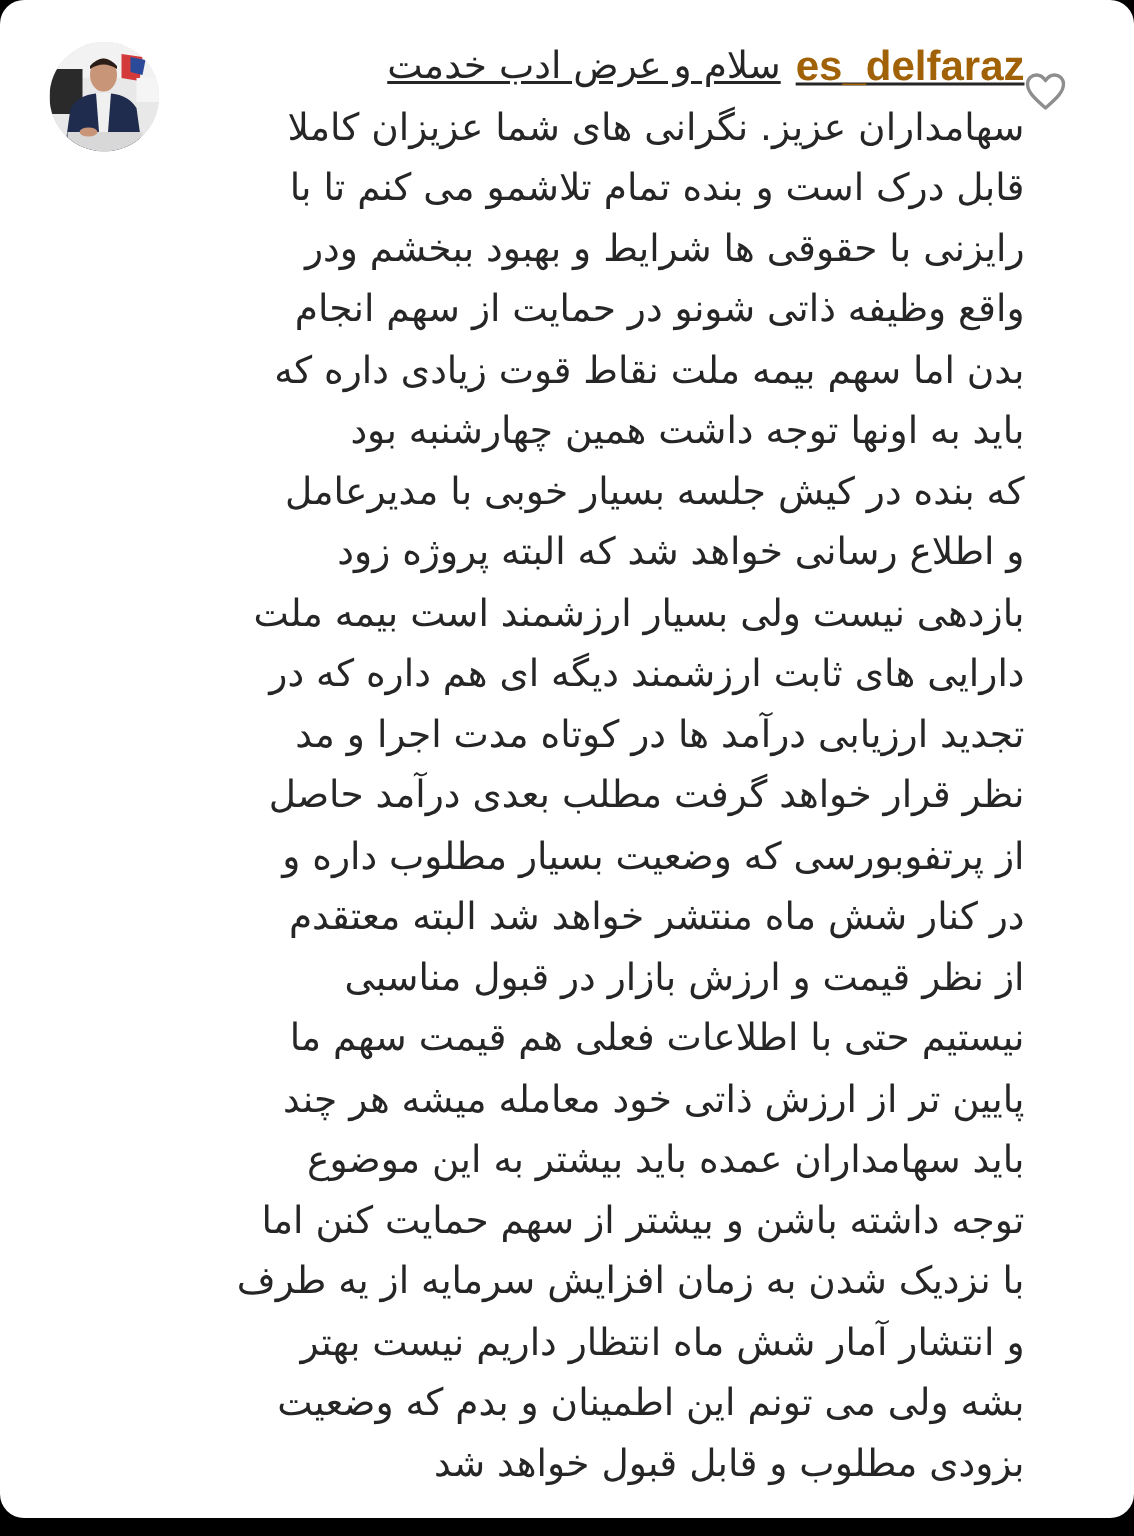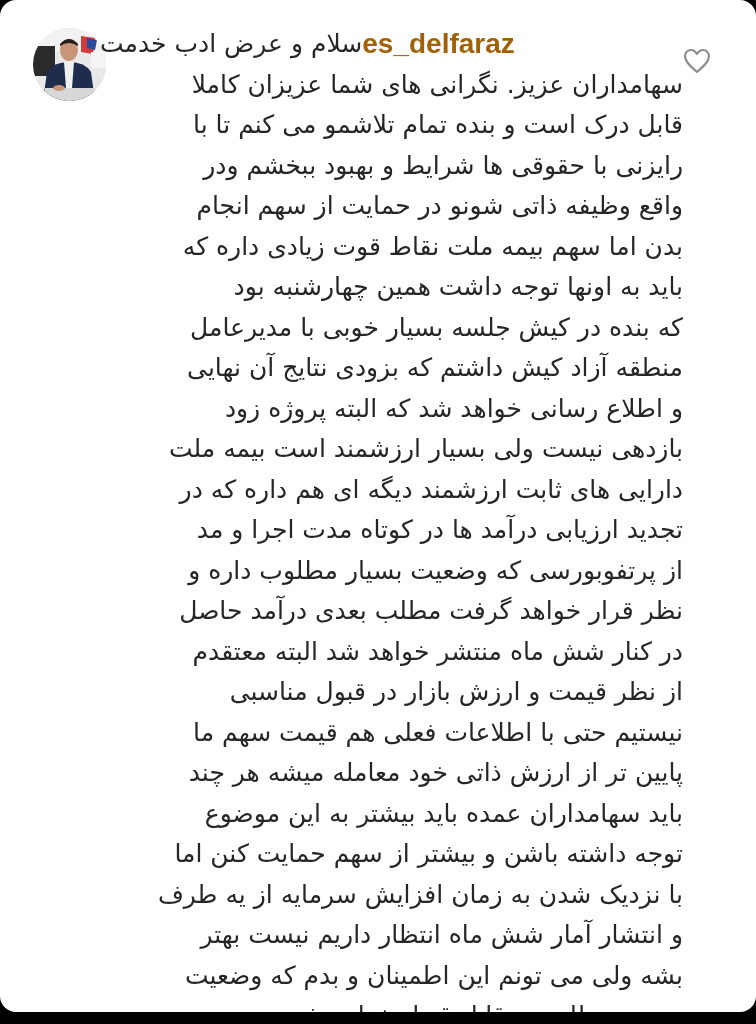--- a/index.html
+++ b/index.html
@@ -50,22 +50,24 @@
       text-align: right;
     }
     .line {
       display: block;
       white-space: nowrap;
       height: 40.5px;
     }
     .line.first {
       display: flex;
       direction: rtl;
-      justify-content: flex-start;
+      justify-content: flex-end;
       flex-direction: row-reverse;
+      gap: 10px;
+      text-decoration: underline;
     }
     .username {
       direction: ltr;
       font-family: "Liberation Sans", sans-serif;
       font-weight: bold;
       font-size: 28px;
       color: #a16207;
       cursor: pointer;
     }
   </style>
@@ -96,27 +98,26 @@
       <span>سلام  و عرض ادب خدمت</span>
       <span class="username">es_delfaraz</span>
     </span>
     <span class="line">سهامداران عزیز.  نگرانی های شما عزیزان کاملا</span>
     <span class="line">قابل درک است و بنده تمام تلاشمو می کنم تا با</span>
     <span class="line">رایزنی با حقوقی ها شرایط و بهبود ببخشم ودر</span>
     <span class="line">واقع وظیفه ذاتی شونو در حمایت از سهم انجام</span>
     <span class="line">بدن اما سهم بیمه ملت نقاط قوت زیادی داره که</span>
     <span class="line">باید به اونها توجه داشت همین چهارشنبه بود</span>
     <span class="line">که بنده در کیش جلسه بسیار خوبی با مدیرعامل</span>
-    <span class="line">منطقه آزاد کیش داشتم که بزودی نتایج آن نهایی</span>
     <span class="line">و اطلاع رسانی خواهد شد که البته پروژه زود</span>
     <span class="line">بازدهی نیست ولی بسیار ارزشمند است بیمه ملت</span>
     <span class="line">دارایی های ثابت ارزشمند دیگه ای هم داره که در</span>
     <span class="line">تجدید ارزیابی درآمد ها در کوتاه مدت اجرا و مد</span>
+    <span class="line">نظر قرار خواهد گرفت  مطلب بعدی درآمد حاصل</span>
     <span class="line">از پرتفوبورسی که وضعیت بسیار مطلوب داره و</span>
-    <span class="line">نظر قرار خواهد گرفت  مطلب بعدی درآمد حاصل</span>
     <span class="line">در کنار شش ماه منتشر خواهد شد البته معتقدم</span>
     <span class="line">از نظر قیمت و ارزش بازار در قبول مناسبی</span>
     <span class="line">نیستیم حتی با اطلاعات فعلی هم قیمت سهم ما</span>
     <span class="line">پایین تر از ارزش ذاتی خود معامله میشه هر چند</span>
     <span class="line">باید سهامداران عمده باید بیشتر به این موضوع</span>
     <span class="line">توجه داشته باشن  و بیشتر از سهم حمایت کنن اما</span>
     <span class="line">با نزدیک شدن به زمان افزایش سرمایه از یه طرف</span>
     <span class="line">و انتشار آمار شش ماه انتظار داریم نیست بهتر</span>
     <span class="line">بشه ولی می تونم این اطمینان و بدم که وضعیت</span>
     <span class="line">بزودی مطلوب و قابل قبول خواهد شد</span>

